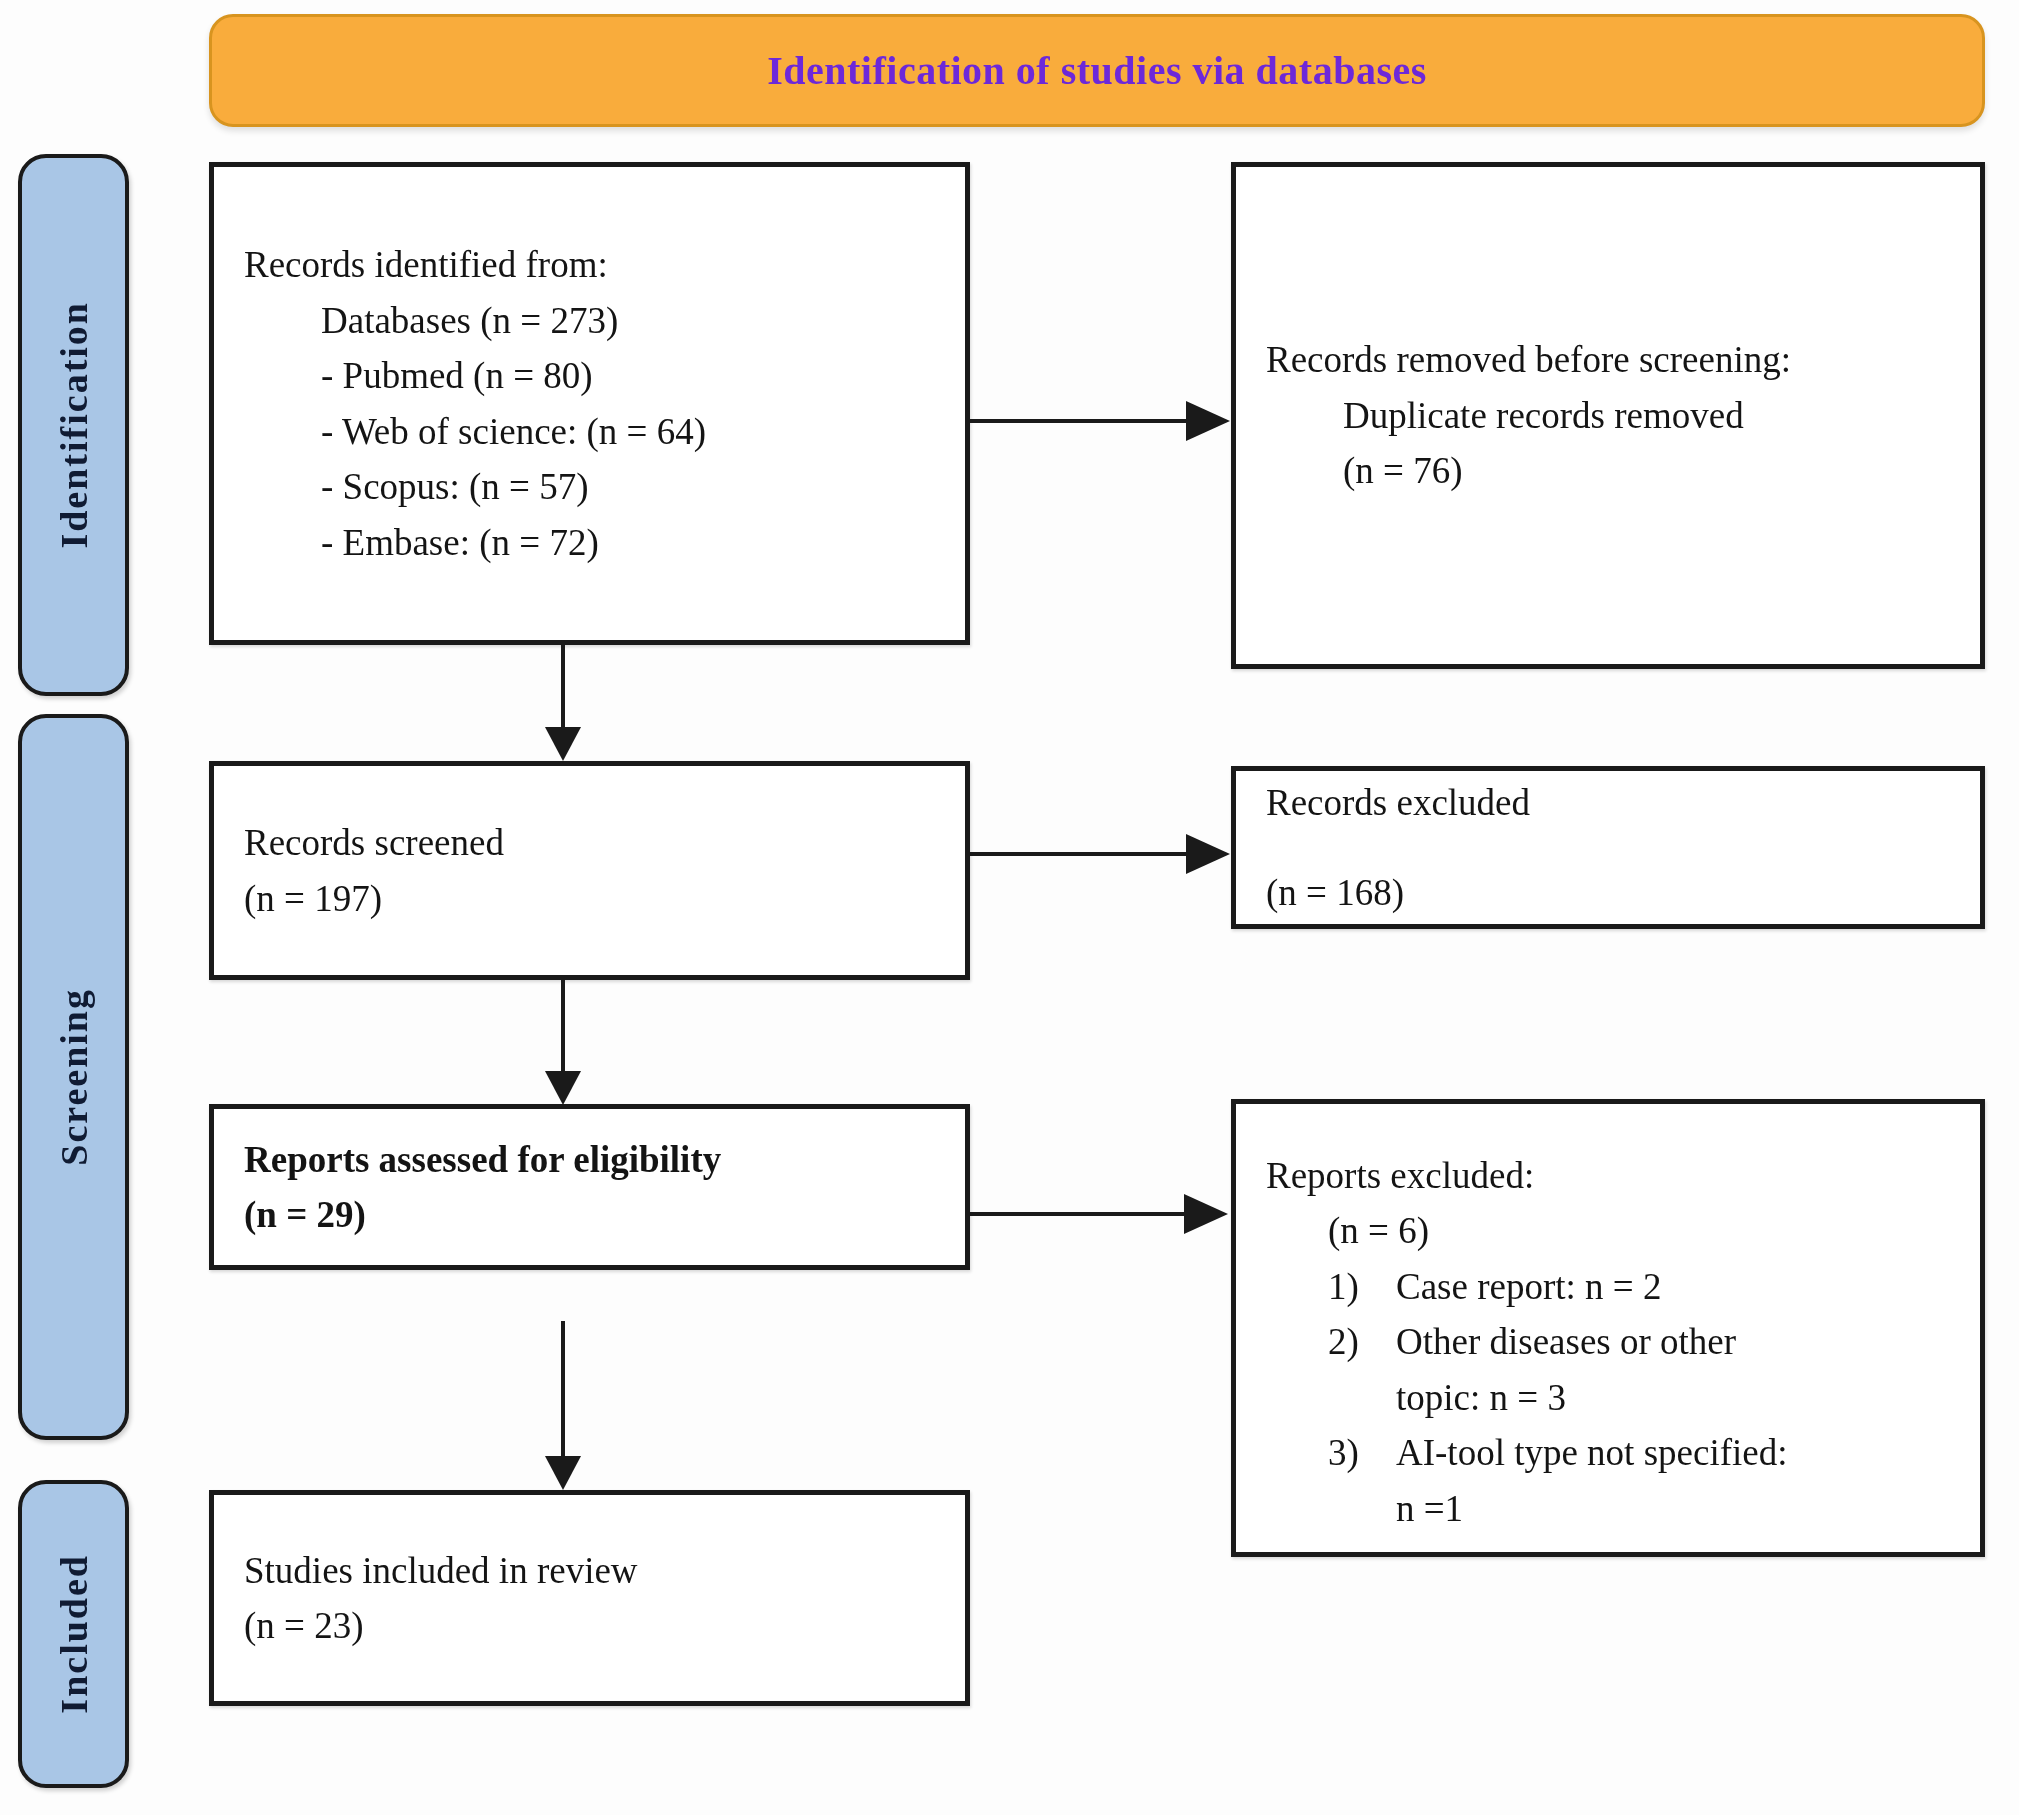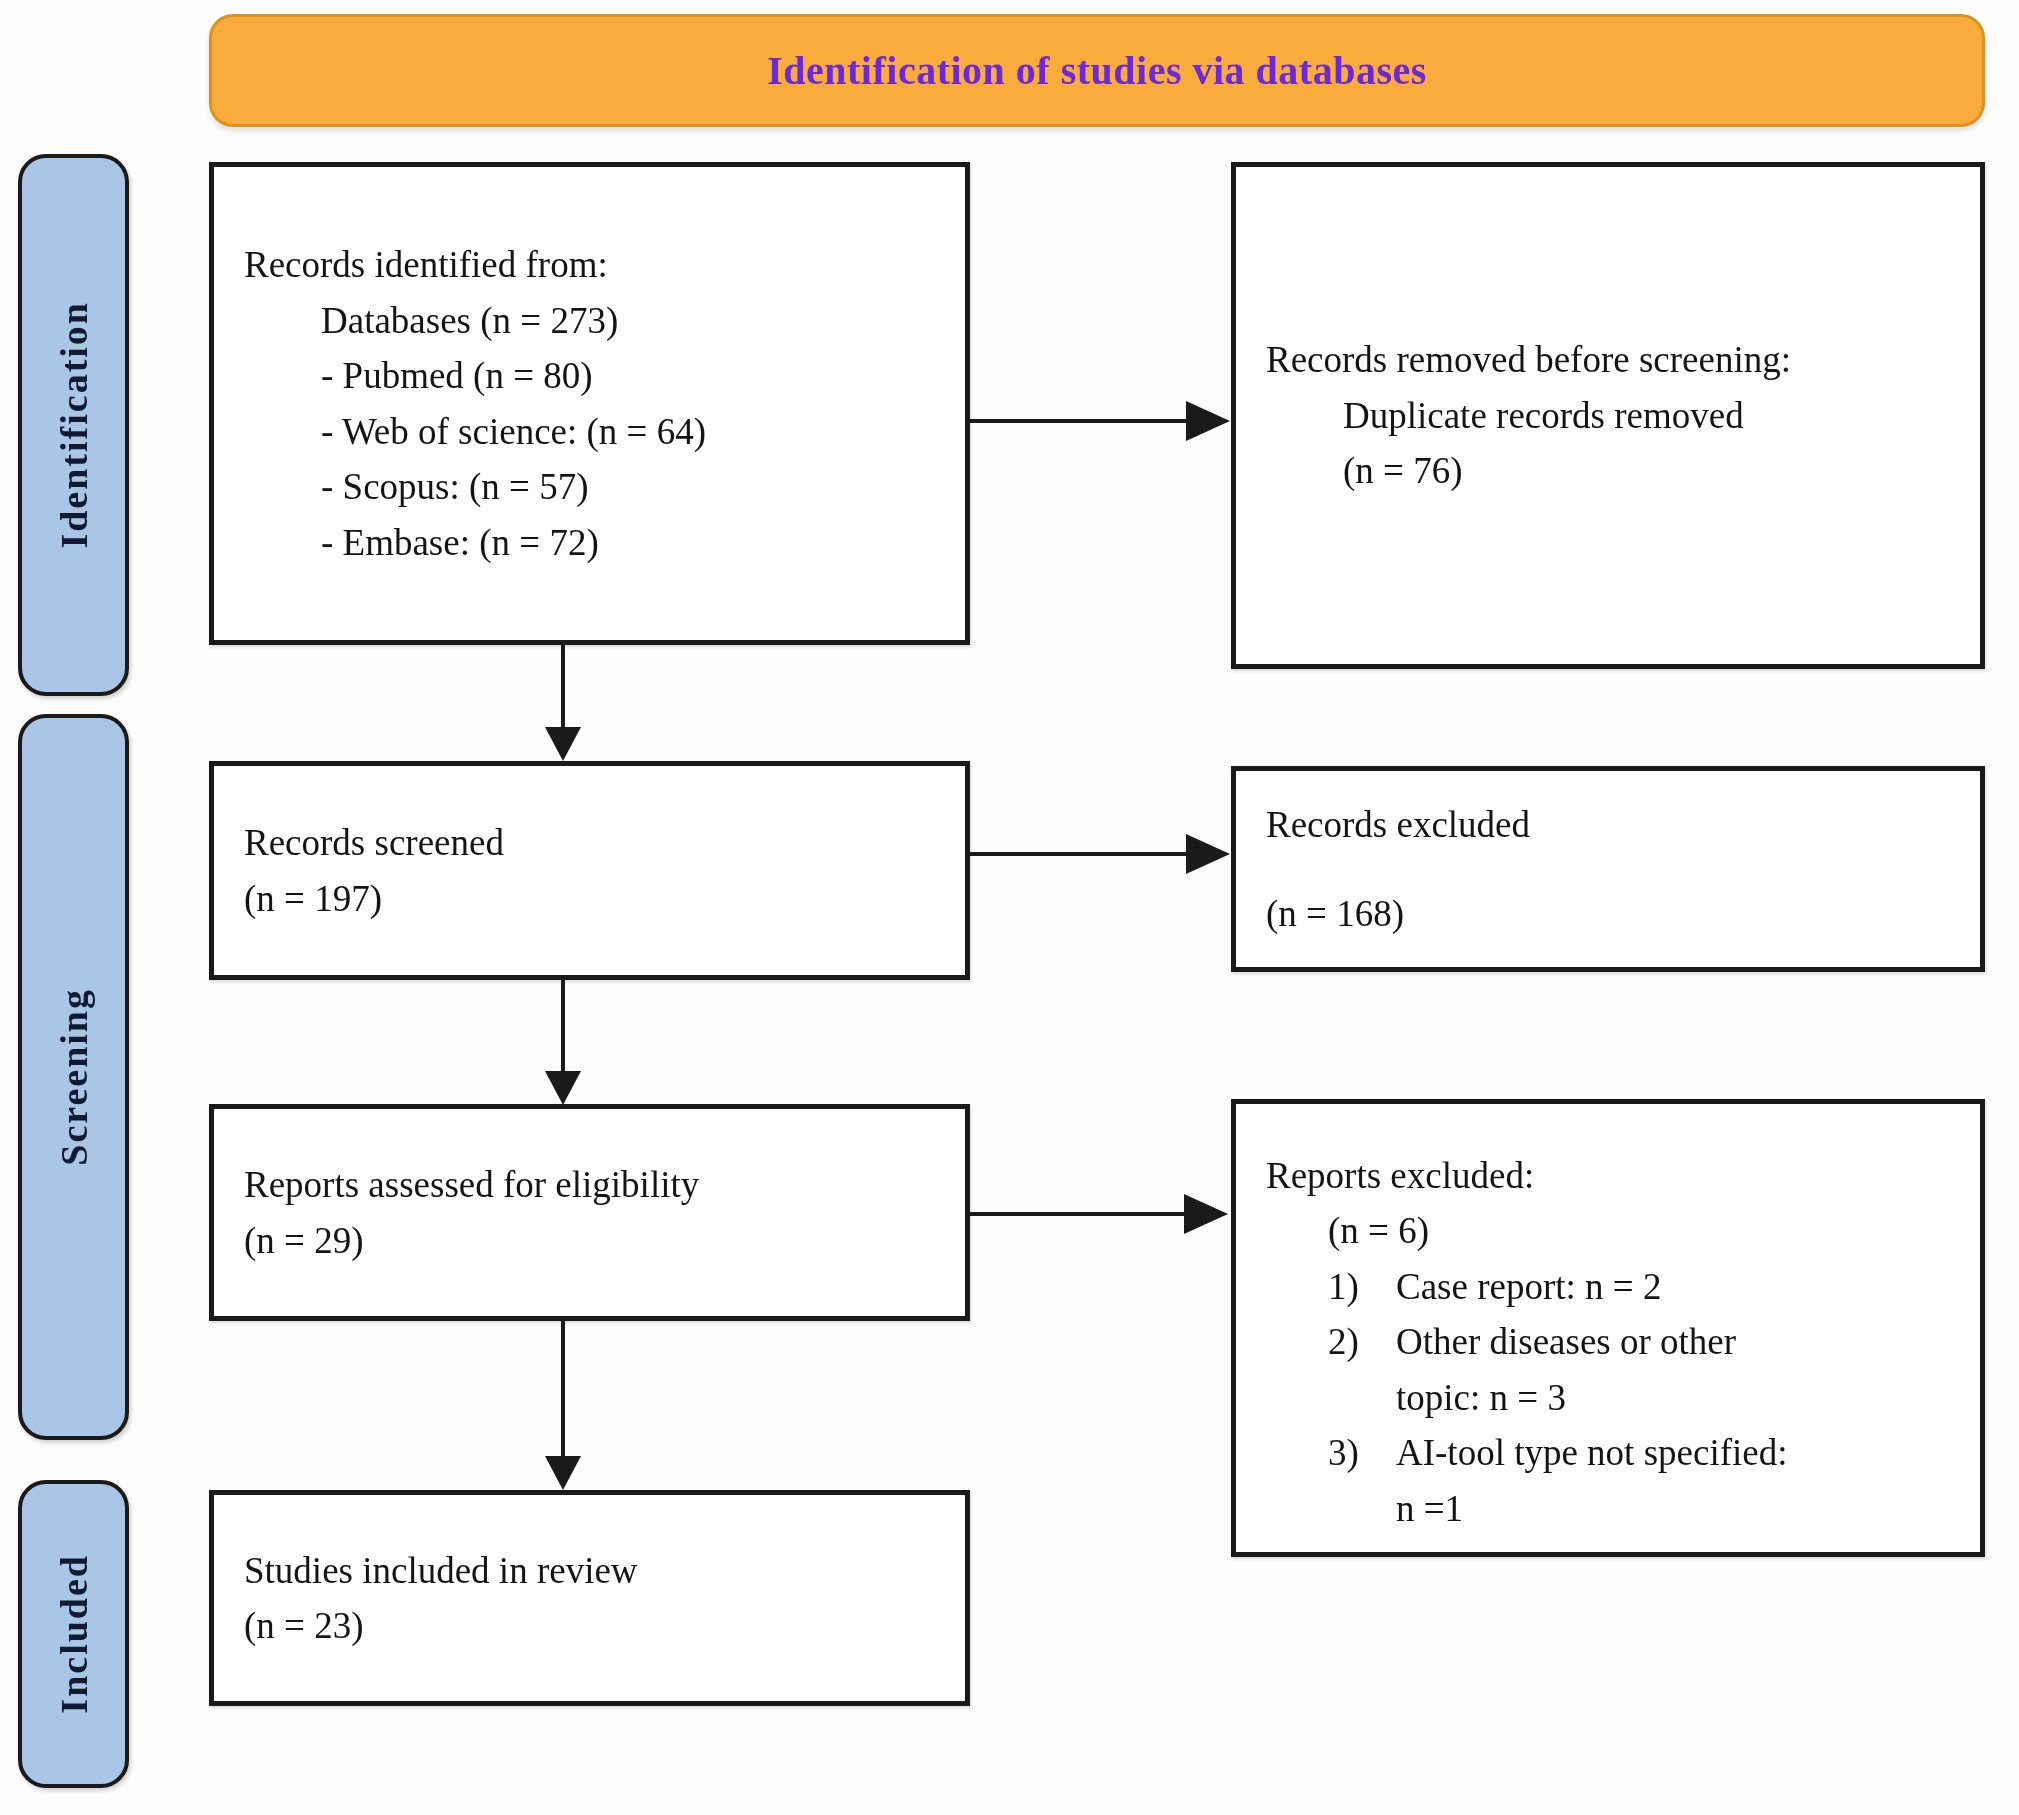--- a/index.html
+++ b/index.html
@@ -56,22 +56,22 @@
     border:5px solid var(--outline);
     display:flex;flex-direction:column;justify-content:center;
     font-size:37px;line-height:1.5;
     box-shadow:1px 2px 3px rgba(0,0,0,0.15);
   }
   .fbox.left{left:209px;width:761px;}
   .fbox.right{left:1231px;width:754px;}
   .b-identified{top:162px;height:483px;}
   .b-removed{top:162px;height:507px;}
   .b-screened{top:761px;height:219px;}
-  .b-r-excluded{top:766px;height:206px;gap:34px;}
-  .b-assessed{top:1104px;height:217px;}
+  .b-r-excluded{top:766px;height:163px;gap:34px;}
+  .b-assessed{top:1104px;height:166px;font-weight:bold;}
   .b-rep-excluded{top:1099px;height:458px;justify-content:center;padding-top:28px;}
   .b-included{top:1490px;height:216px;}
   .line{padding-left:30px;padding-right:20px;}
   .line.indent{padding-left:107px;}
   .line.indent2{padding-left:92px;}
   .line:empty{display:none;}
   
   .ex-item{display:flex;padding-left:92px;padding-right:24px;}
   .ex-marker{width:68px;flex:0 0 68px;}
   .ex-lines{flex:1;}

